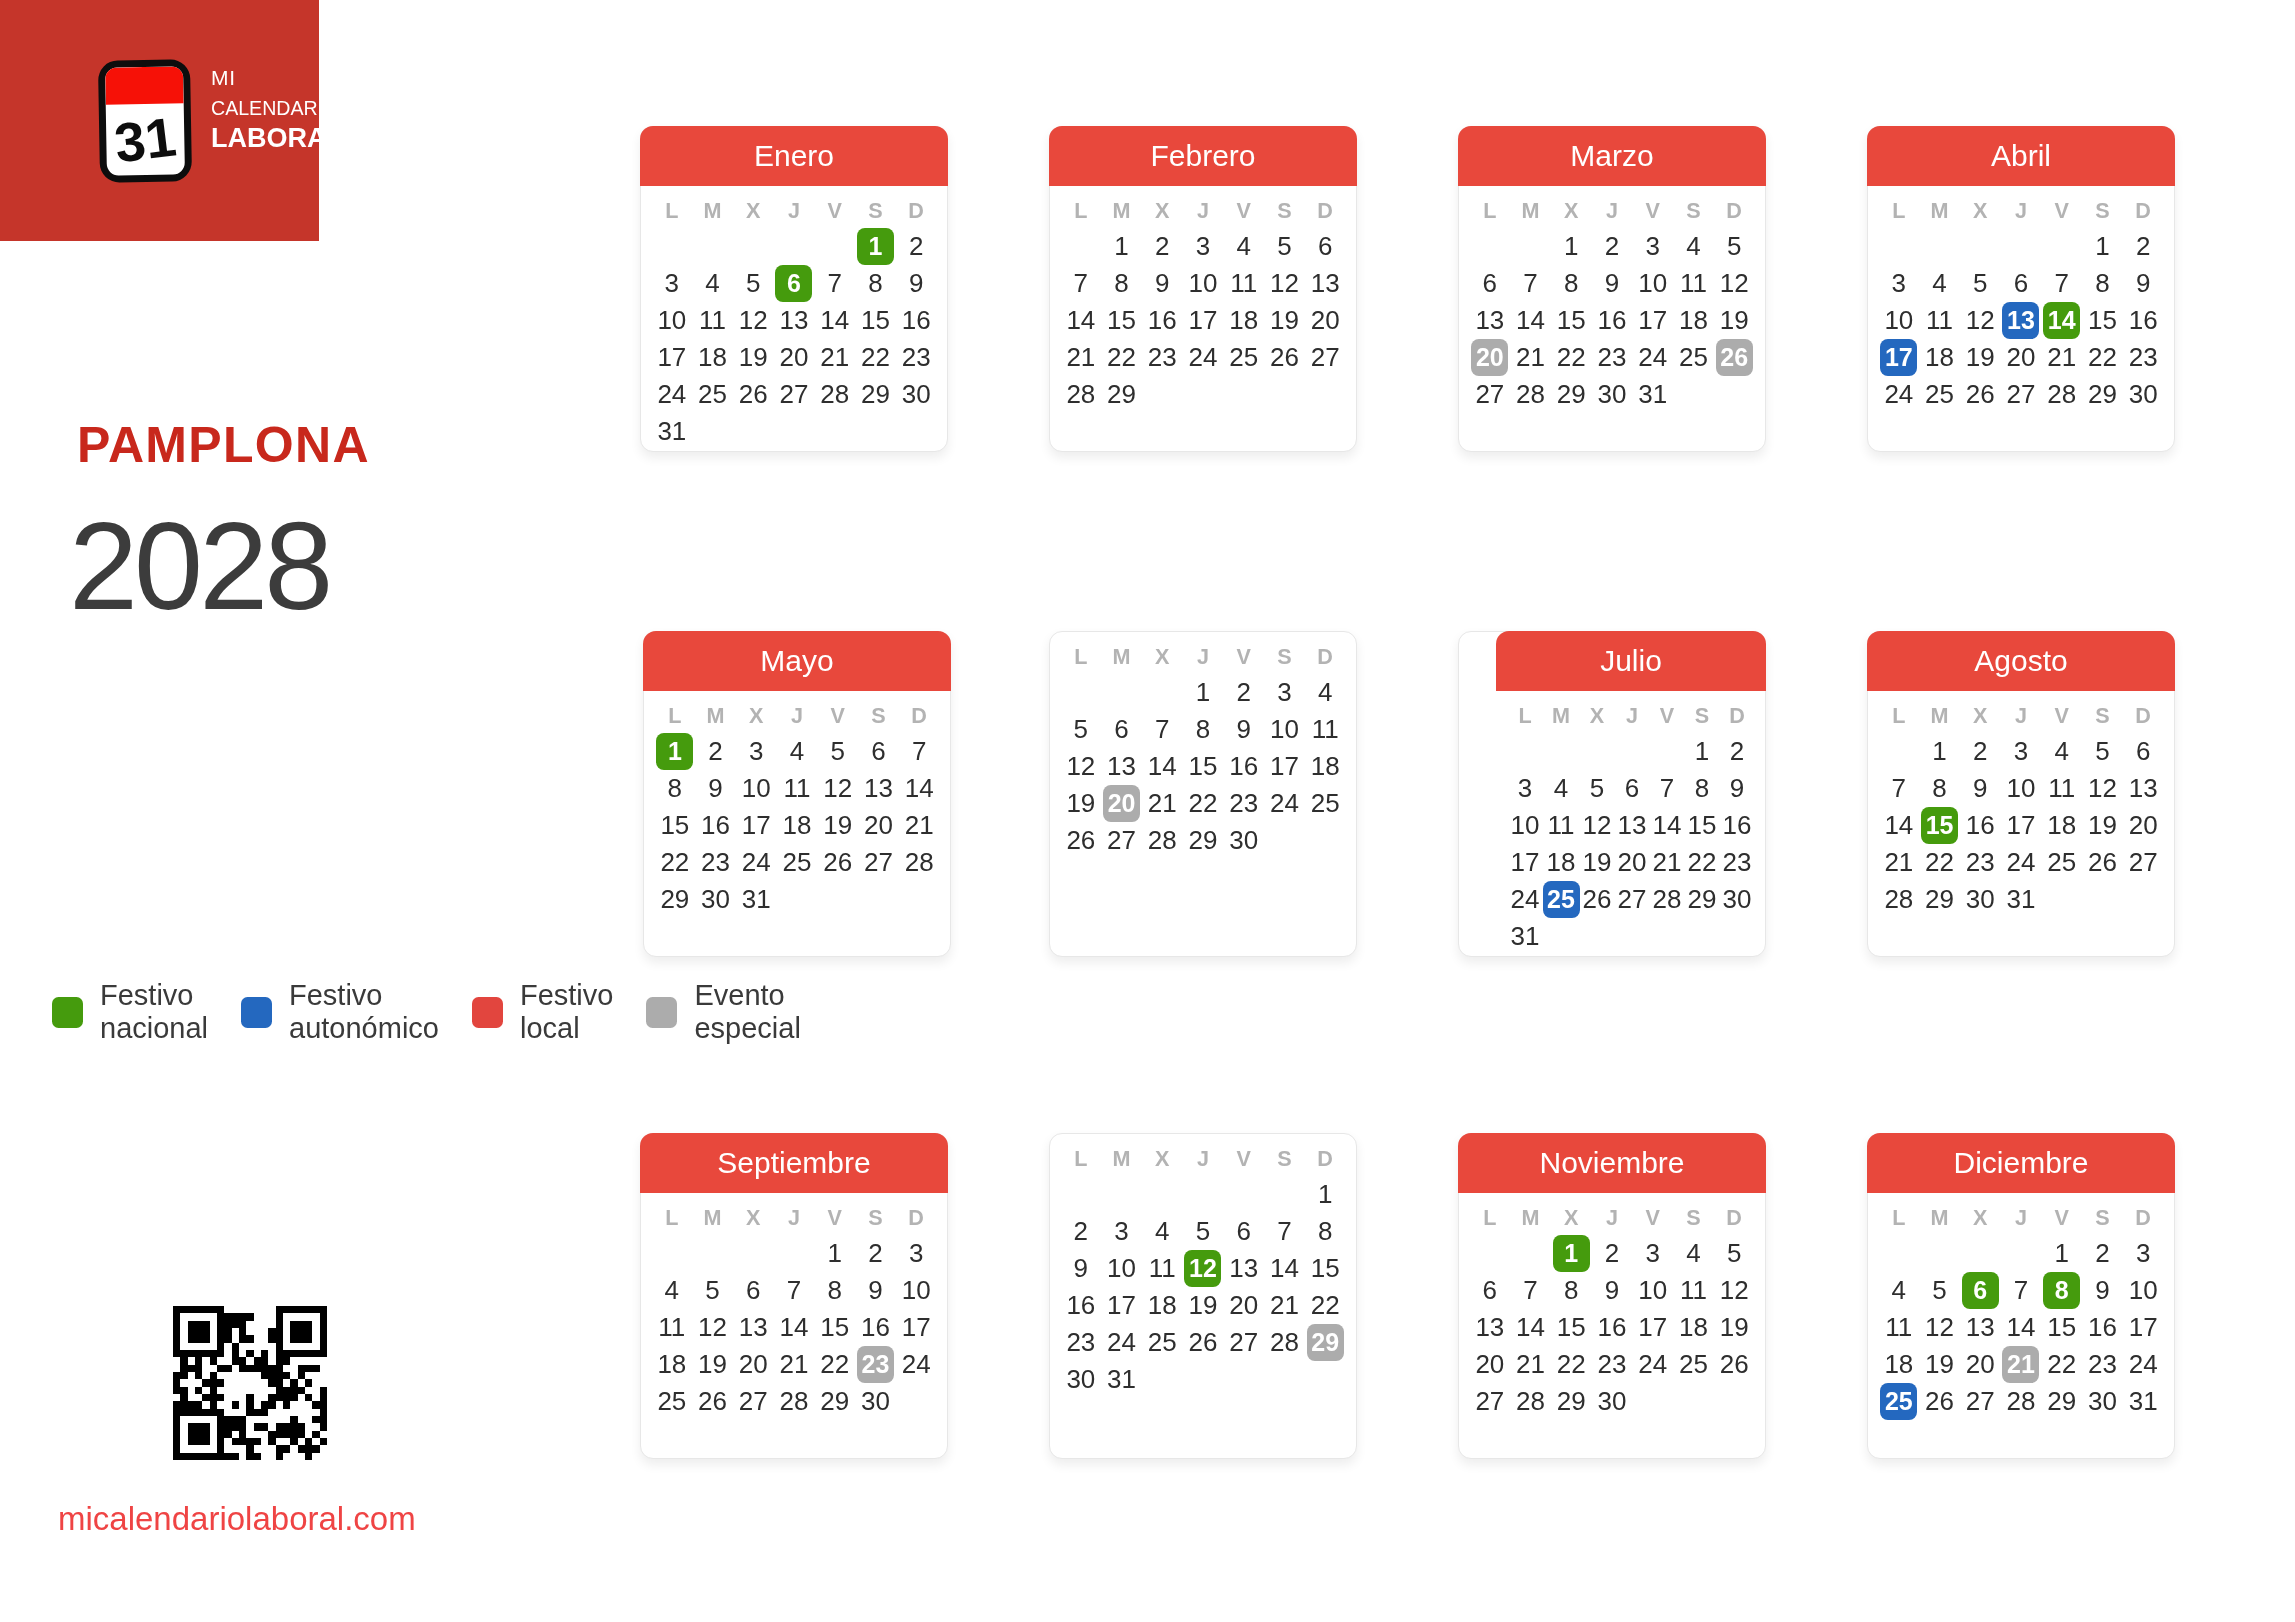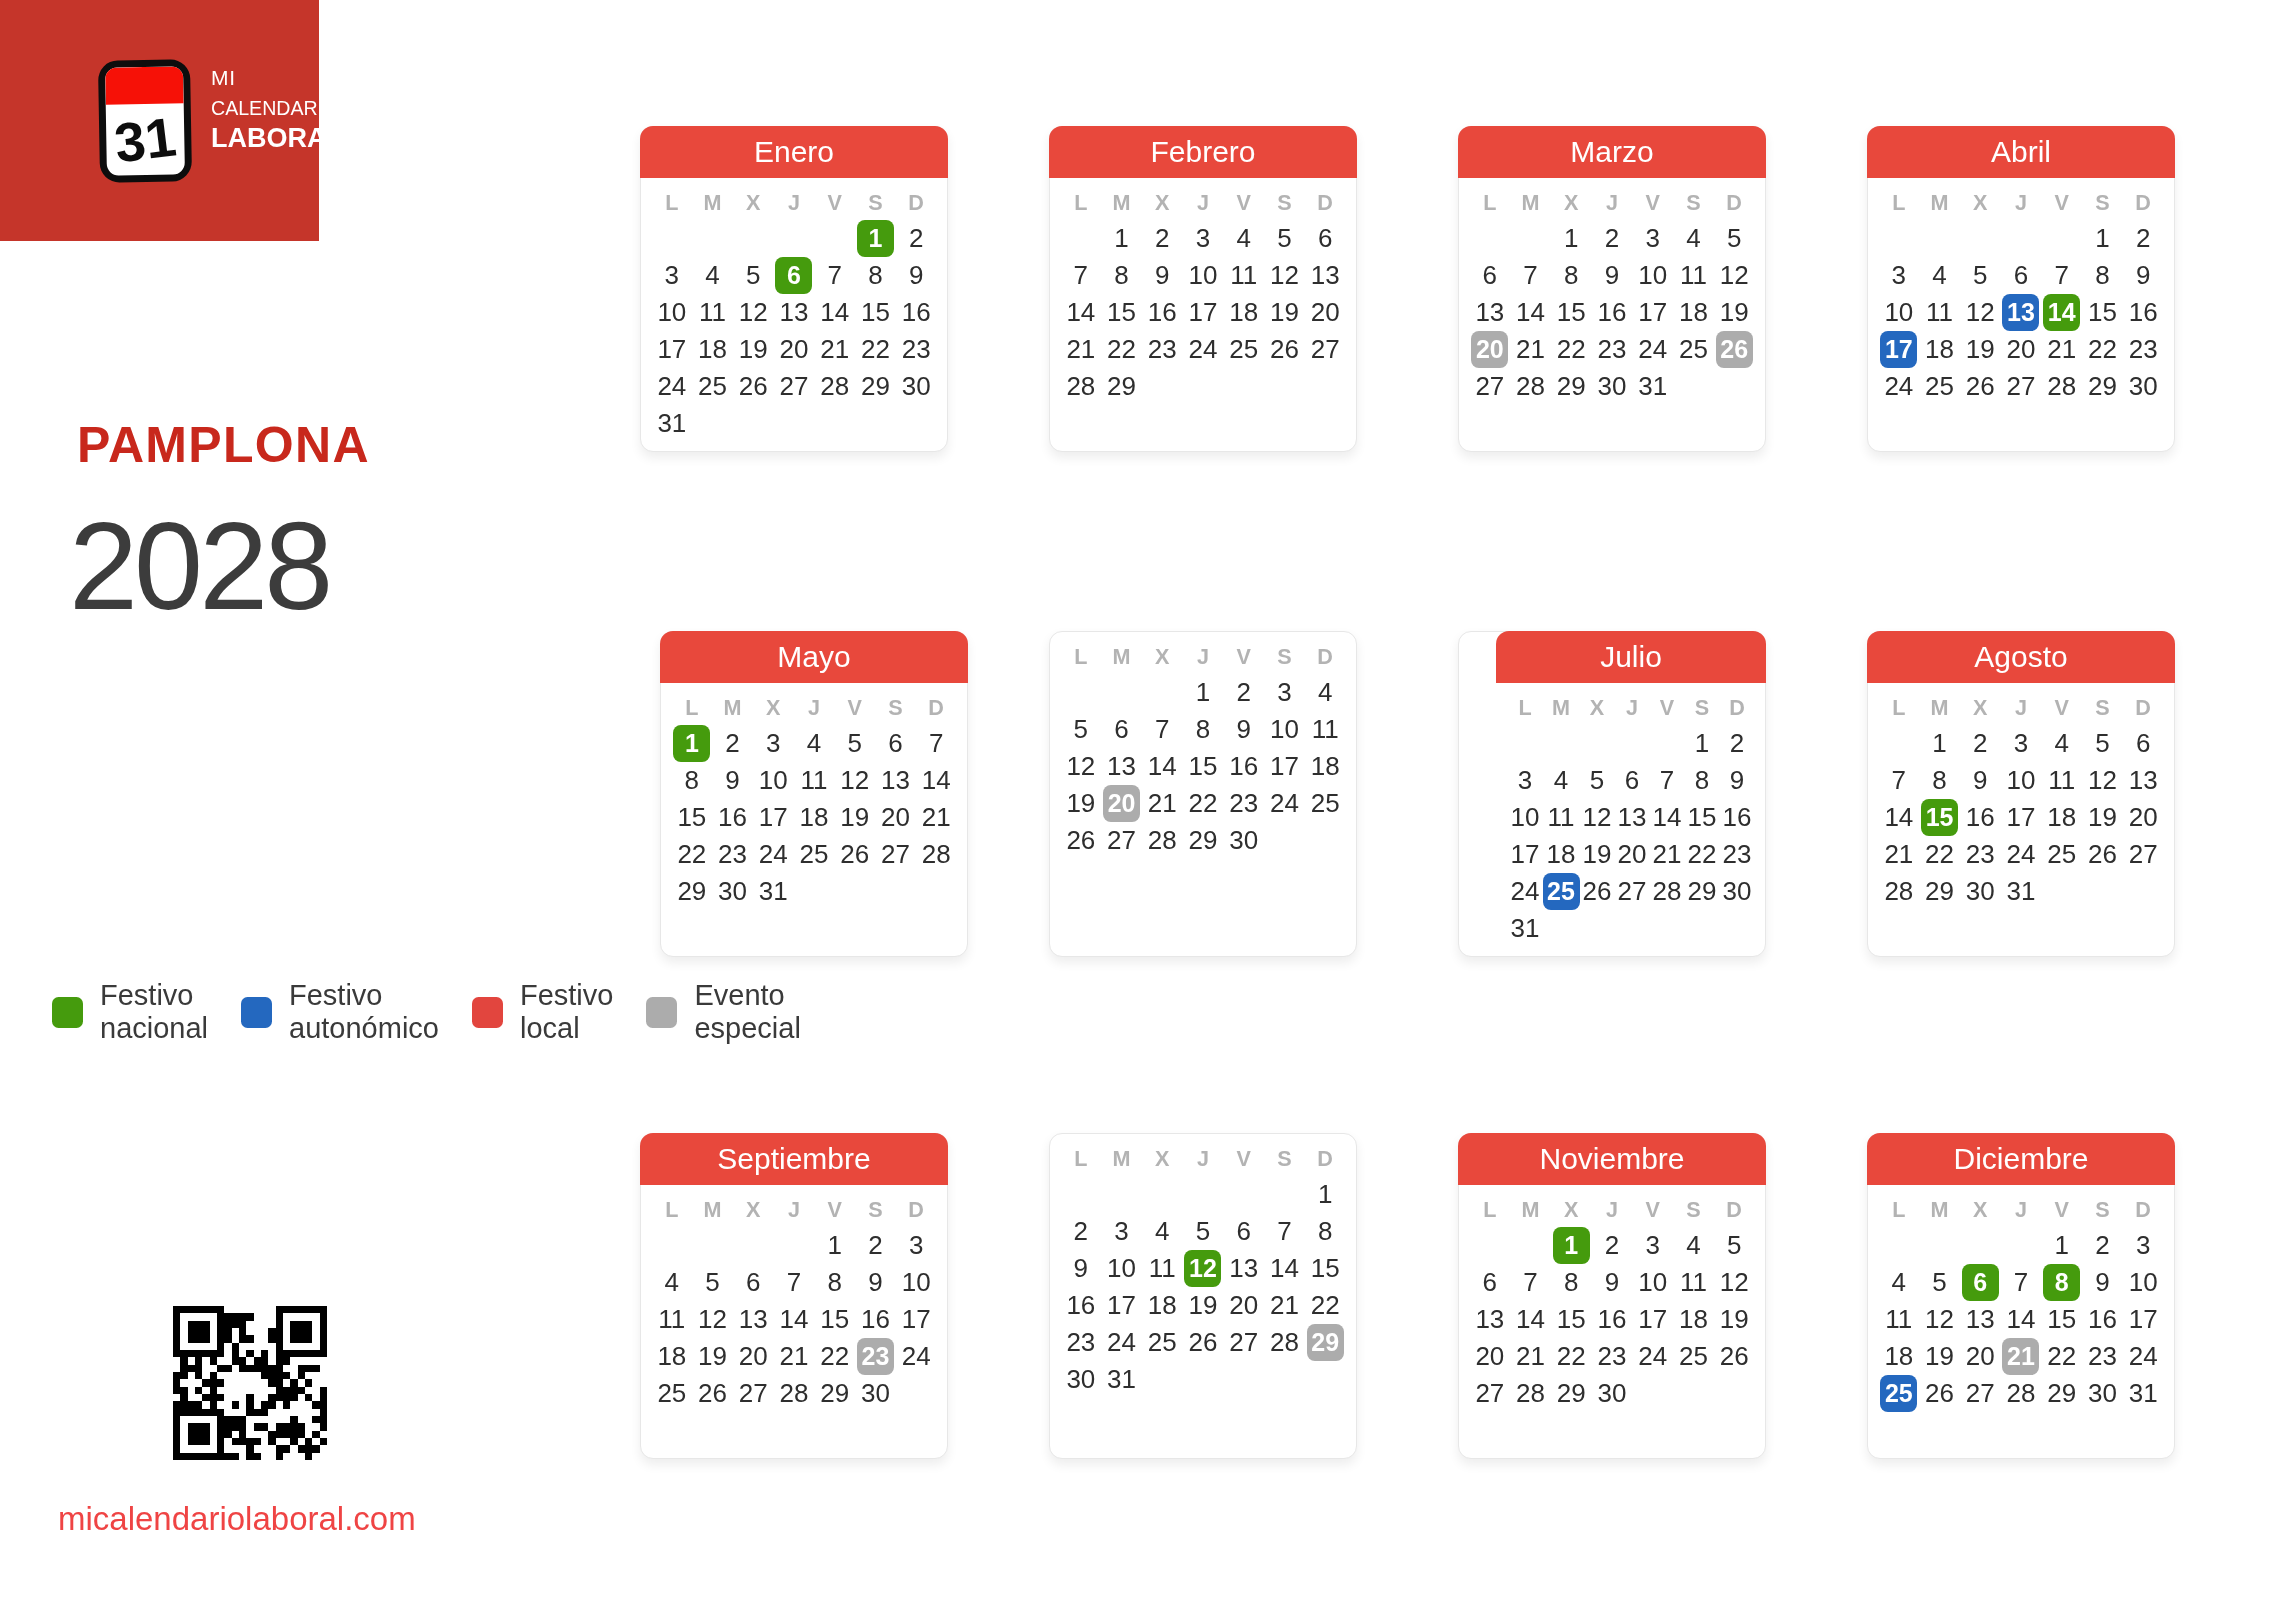--- a/index.html
+++ b/index.html
@@ -36,21 +36,21 @@
   
   .qr{position:absolute;left:173px;top:1306px;width:154px;height:154px;}
   .qr svg{width:100%;height:100%;shape-rendering:crispEdges;}
   .website{position:absolute;left:58px;top:1500px;font-size:33px;color:#ef4444;
            text-decoration:none;}
 
   
   .month-card{position:absolute;width:308px;height:326px;background:#ffffff;
               border:1.3px solid #E7E7E7;border-radius:13px;box-sizing:border-box;
               box-shadow:0 5.2px 10.5px rgba(0,0,0,0.07);}
-  .month-header{height:52px;margin:-1.3px -1.3px 0 -1.3px;background:#E8483C;
+  .month-header{height:60px;margin:-1.3px -1.3px 0 -1.3px;background:#E8483C;
                 border-radius:13px 13px 0 0;display:flex;align-items:center;
                 justify-content:center;color:#ffffff;font-size:30px;}
   .month-body{padding:7.9px 10.5px 0 10.5px;}
   .grid{display:grid;grid-template-columns:repeat(7,1fr);}
   .wd{height:34px;display:flex;align-items:center;justify-content:center;
       color:#B3B3B3;font-weight:bold;font-size:21.6px;}
   .day{height:37px;display:flex;align-items:center;justify-content:center;
        font-size:26px;color:#2E2E2E;}
   .hl{width:37px;height:37px;border-radius:7.9px;display:flex;align-items:center;
       justify-content:center;color:#ffffff;font-weight:bold;font-size:25px;}
@@ -445,21 +445,21 @@
           <div class="day">24</div>
           <div class="day">25</div>
           <div class="day">26</div>
           <div class="day">27</div>
           <div class="day">28</div>
           <div class="day">29</div>
           <div class="day">30</div>
         </div>
       </div>
     </div>
-    <div class="month-card" style="left: 660px; top: 631px;">
+    <div class="month-card" style="left: 643px; top: 631px;">
       <div class="month-header">Mayo</div>
       <div class="month-body">
         <div class="grid">
           <div class="wd">L</div>
           <div class="wd">M</div>
           <div class="wd">X</div>
           <div class="wd">J</div>
           <div class="wd">V</div>
           <div class="wd">S</div>
           <div class="wd">D</div>

